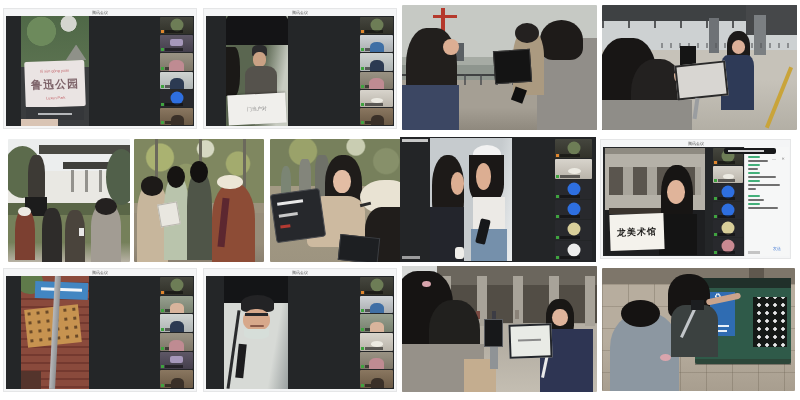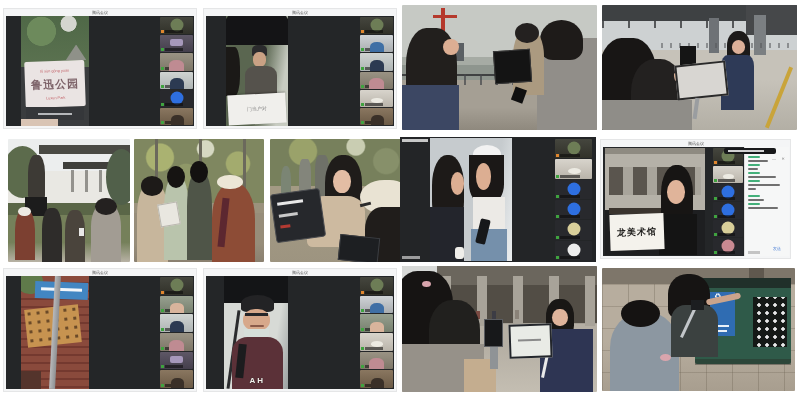--- a/index.html
+++ b/index.html
@@ -425,23 +425,20 @@
   <div class="stage">
     <div class="vid" style="left:18px;width:64px">
       <div class="L" style="inset:0;background:linear-gradient(100deg,#d7dad6 75%,#9aa0a0)"></div>
       <div class="L" style="left:-20%;top:-18%;width:140%;height:42%;background:radial-gradient(ellipse at 50% 100%,#141517 66%,transparent 68%)"></div>
       <div class="L" style="left:12%;top:30%;width:5%;height:70%;background:#2a2b2d;transform:rotate(8deg)"></div>
       <div class="L" style="left:26%;top:17%;width:52%;height:15%;background:#232325;border-radius:50% 50% 20% 20%"></div>
       <div class="L" style="left:30%;top:29%;width:42%;height:20%;background:#d7a88b;border-radius:45%"></div>
       <div class="L" style="left:33%;top:33%;width:36%;height:3px;background:#26262a"></div>
       <div class="L" style="left:40%;top:43%;width:22%;height:2px;background:#8a5a4a;border-radius:2px"></div>
       <div class="L" style="left:32%;top:47%;width:38%;height:9%;background:#d6ded9;border-radius:0 0 40% 40%"></div>
-      <div class="L" style="left:12%;top:54%;width:80%;height:46%;background:#5b3138;border-radius:30% 30% 0 0;display:flex;justify-content:center;align-items:flex-end;padding-bottom:4px">
-        <span class="hoodtx">AH</span>
-      </div>
       <div class="L" style="left:20%;top:60%;width:12%;height:30%;background:#1c1c1e;transform:rotate(6deg)"></div>
     </div>
     <div class="sb">
       <div class="thumb tp1">
           <span class="av" style="--c:#6d7d56"></span>
           <i class="mic o"></i>
           <i class="nm"></i>
         </div>
       <div class="thumb tp9">
           <i class="mic"></i>

